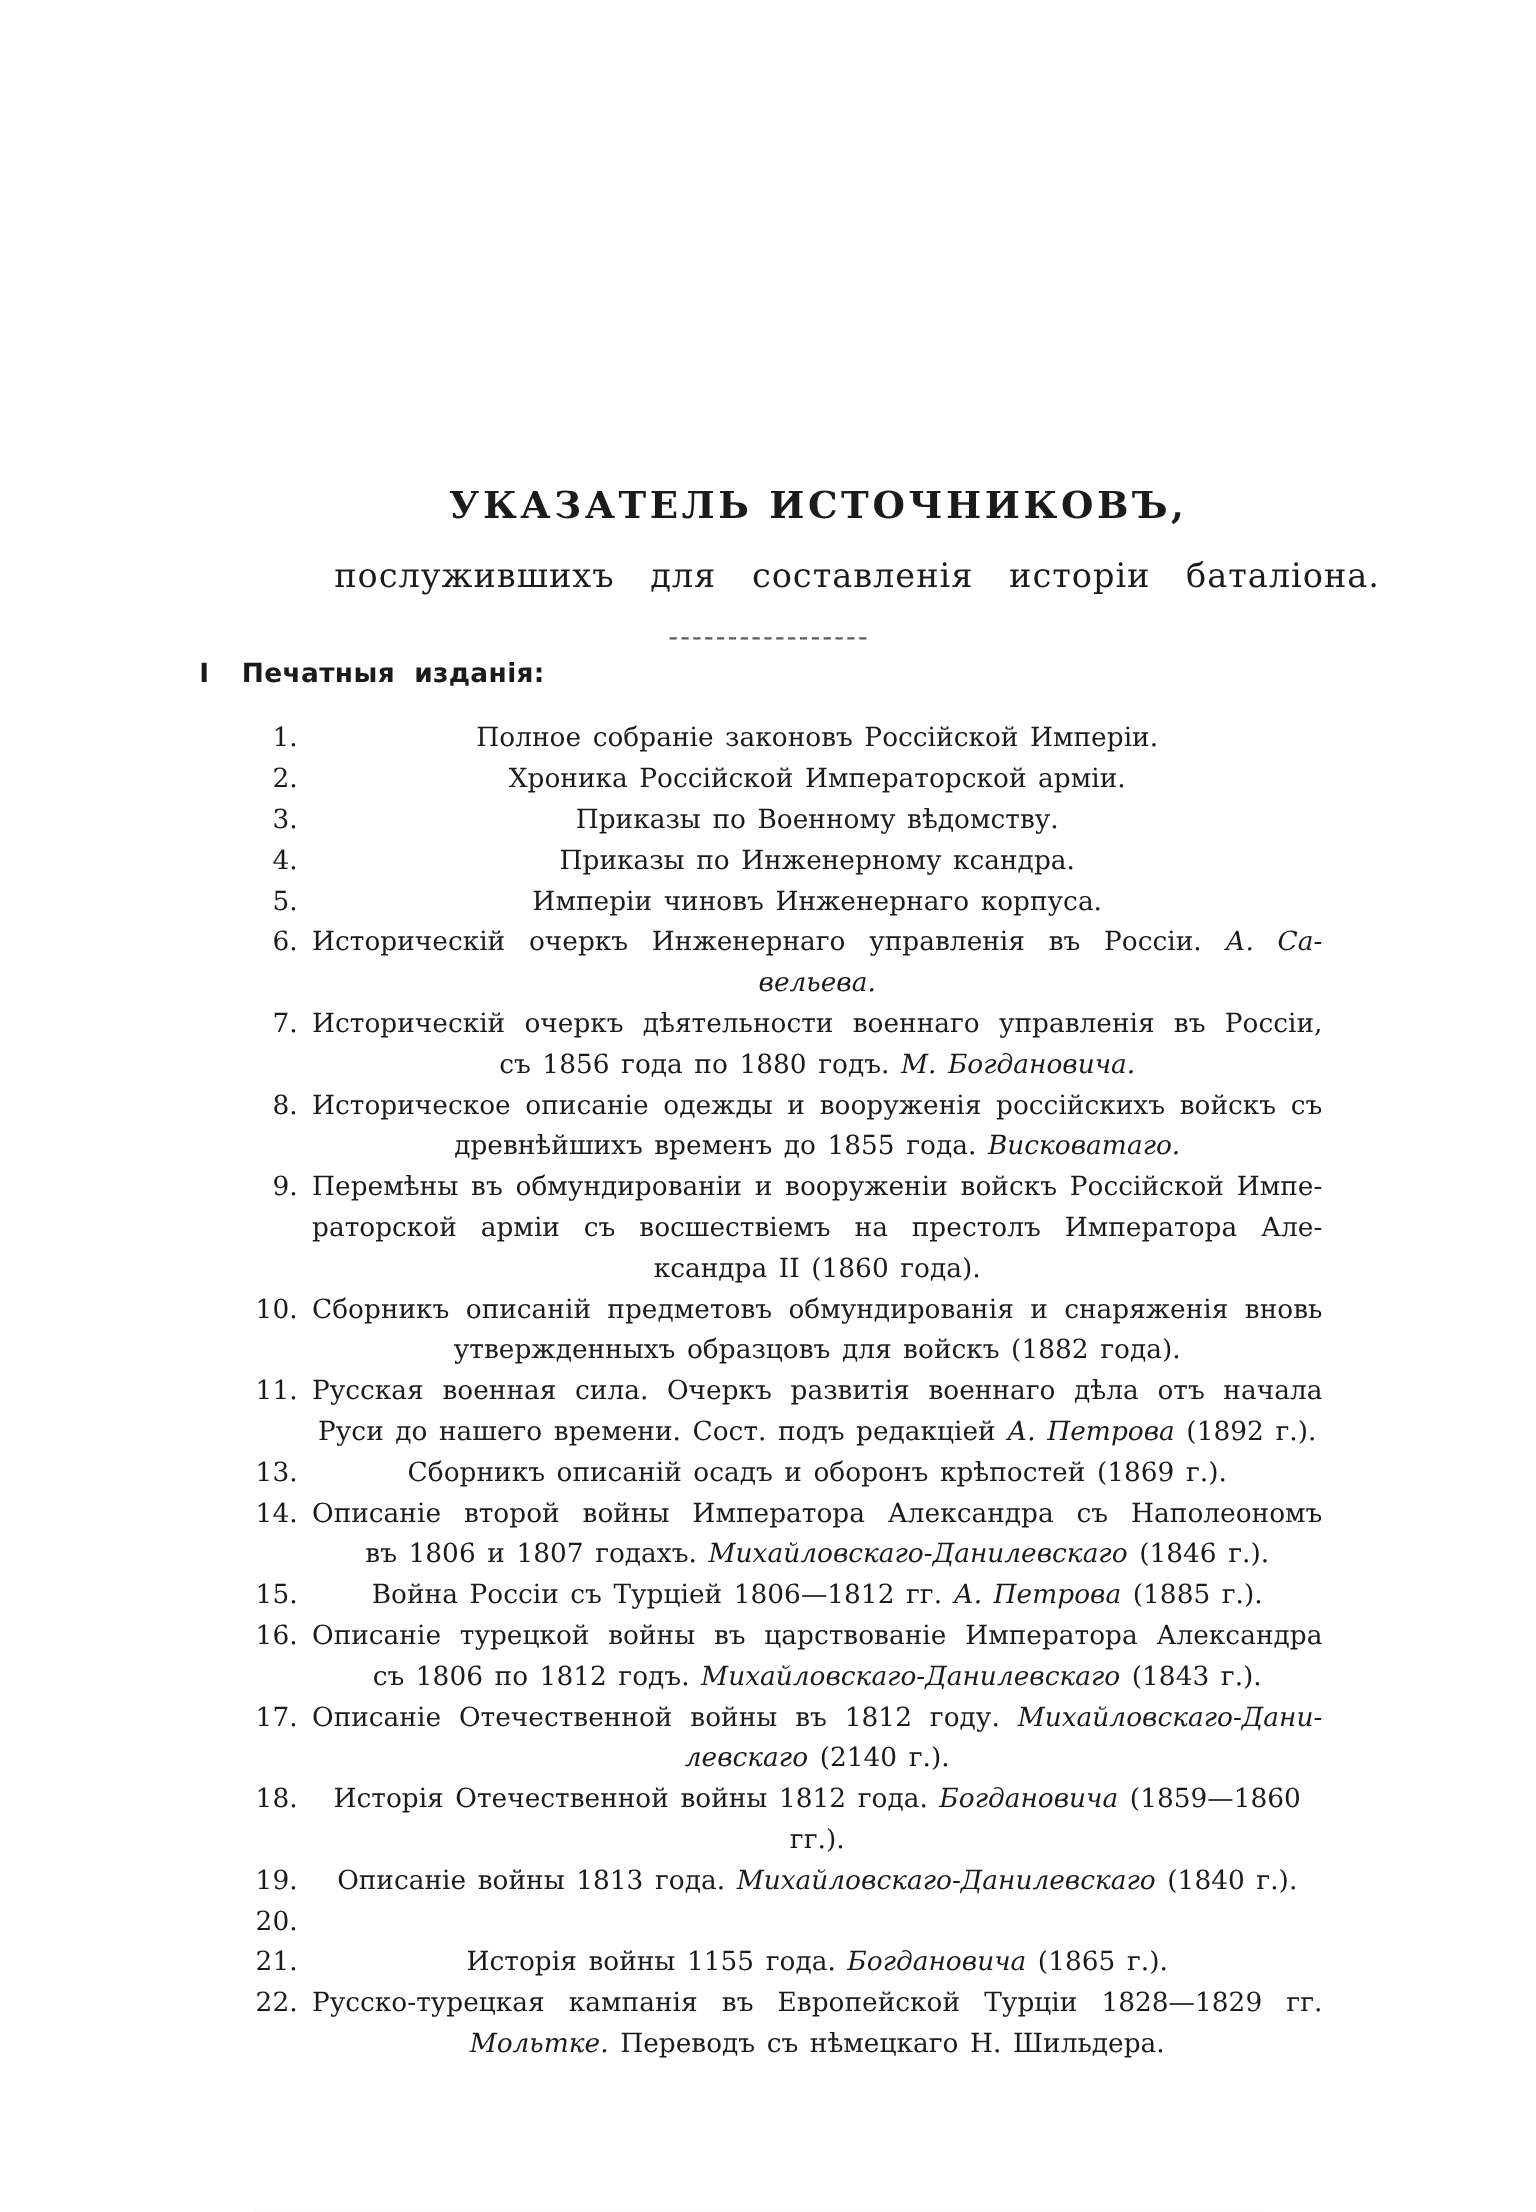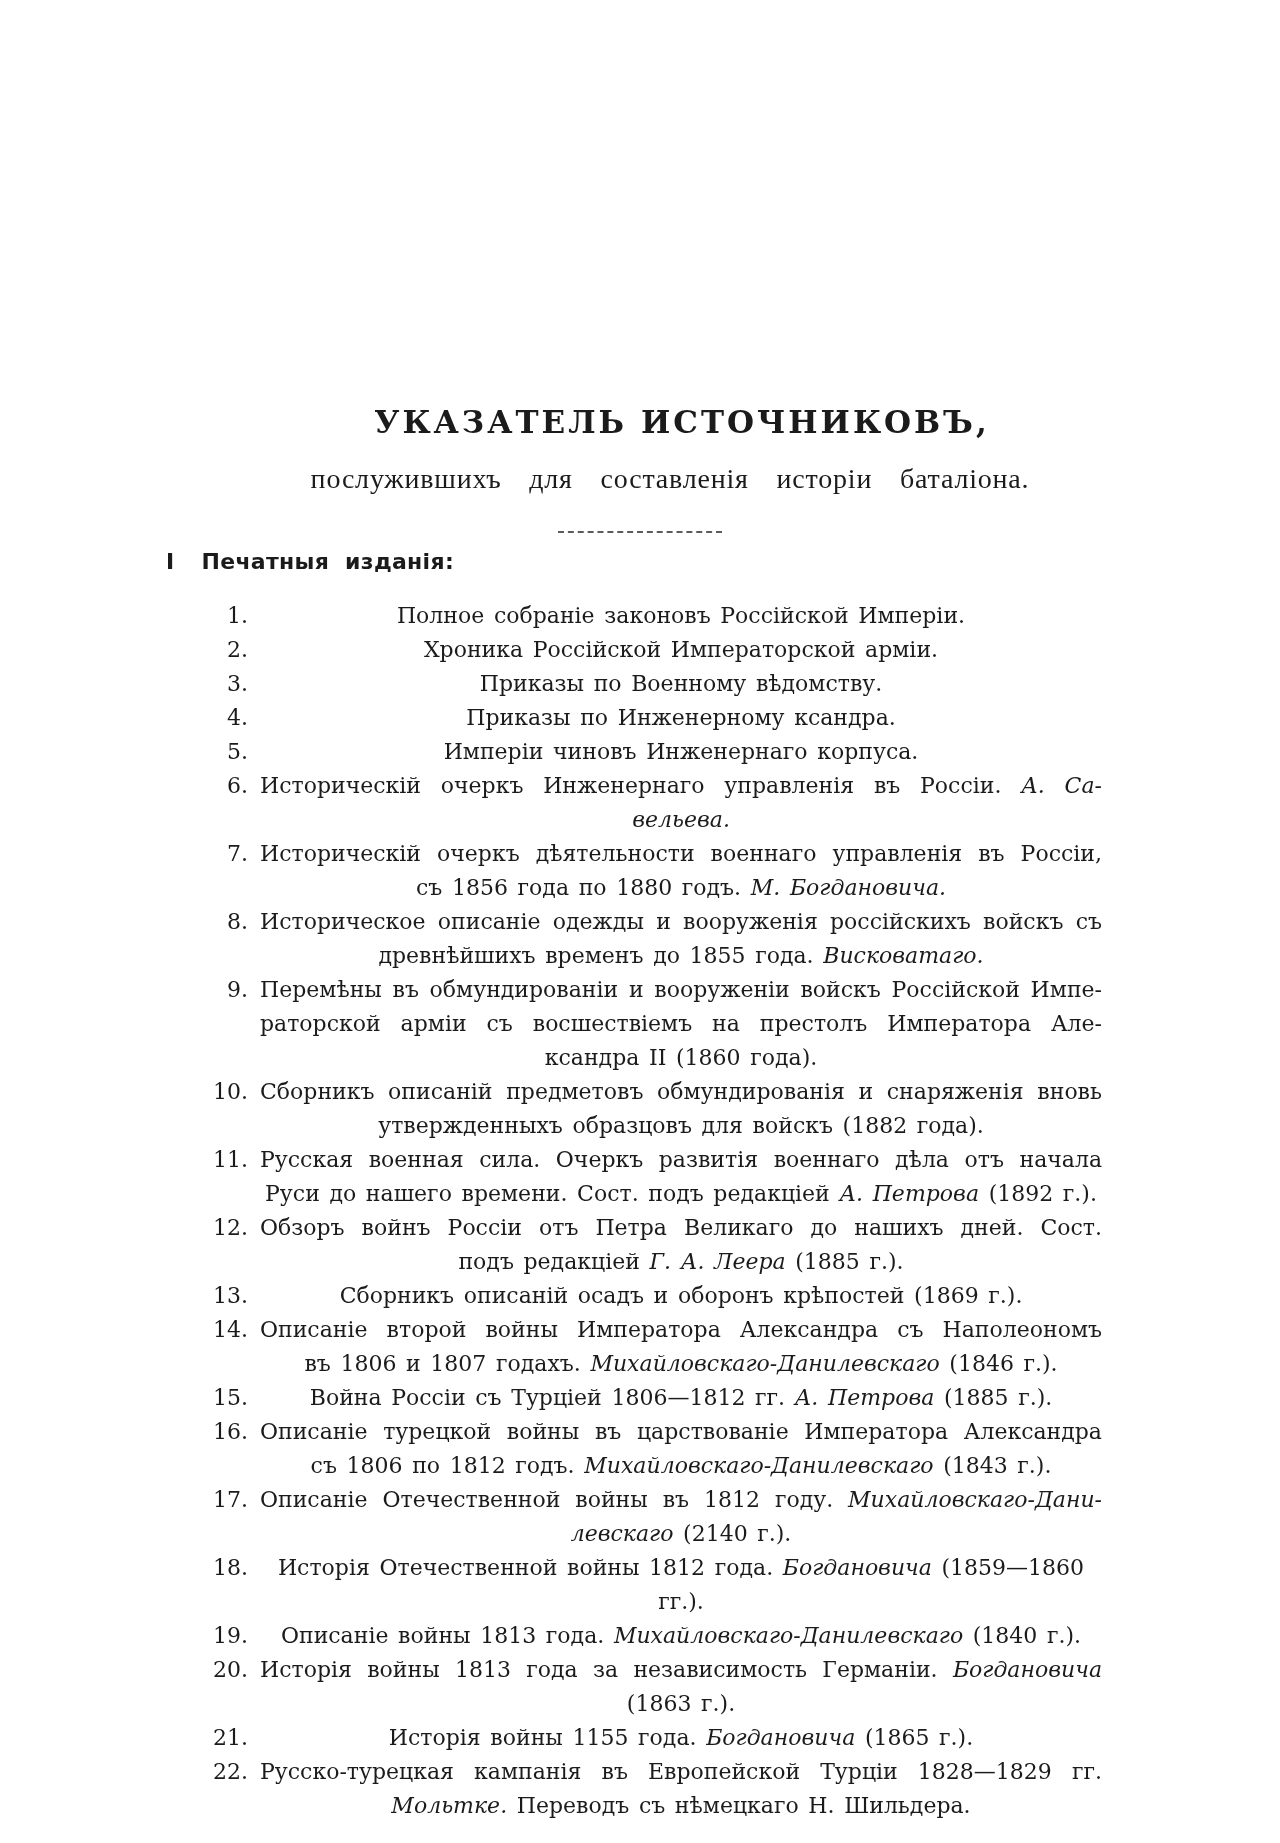--- a/index.html
+++ b/index.html
@@ -17,26 +17,25 @@
     position:absolute;top:392px;left:240px;width:860px;
     margin:12px;
     text-align:center;
     font-size:31px;
     font-weight:600;
     letter-spacing:3px;
     white-space:nowrap;
   }
   .subtitle{
     position:absolute;top:463px;left:190px;width:960px;
-    text-align:center;
+    text-align:right;
     font-size:28px;
     word-spacing:20px;
     letter-spacing:0.8px;
     white-space:nowrap;
-    font-family:Liberation Serif, serif;
   }
   .divider{
     position:absolute;top:531px;left:558px;width:164px;height:0;
     border-top:2px dashed #3f3f3f;
     opacity:.85;
   }
   .section-heading{
     position:absolute;top:549px;left:166px;
     font-family:"DejaVu Sans", sans-serif;
     font-weight:bold;
@@ -148,27 +147,20 @@
         </div>
       </li>
       <li class="item">
         <span class="num">11.</span>
         <div class="lines">
           <div class="line full"><span>Русская военная сила. Очеркъ развитія военнаго дѣла отъ начала</span></div>
           <div class="line"><span>Руси до нашего времени. Сост. подъ редакціей </span><span class="it">А. Петрова</span><span> (1892 г.).</span></div>
         </div>
       </li>
       <li class="item">
-        <span class="num">12.</span>
-        <div class="lines">
-          <div class="line full"><span>Обзоръ войнъ Россіи отъ Петра Великаго до нашихъ дней. Сост.</span></div>
-          <div class="line"><span>подъ редакціей </span><span class="it">Г. А. Леера</span><span> (1885 г.).</span></div>
-        </div>
-      </li>
-      <li class="item">
         <span class="num">13.</span>
         <div class="lines">
           <div class="line"><span>Сборникъ описаній осадъ и оборонъ крѣпостей (1869 г.).</span></div>
         </div>
       </li>
       <li class="item">
         <span class="num">14.</span>
         <div class="lines">
           <div class="line full"><span>Описаніе второй войны Императора Александра съ Наполеономъ</span></div>
           <div class="line"><span>въ 1806 и 1807 годахъ. </span><span class="it">Михайловскаго-Данилевскаго</span><span> (1846 г.).</span></div>
@@ -201,24 +193,20 @@
         </div>
       </li>
       <li class="item">
         <span class="num">19.</span>
         <div class="lines">
           <div class="line"><span>Описаніе войны 1813 года. </span><span class="it">Михайловскаго-Данилевскаго</span><span> (1840 г.).</span></div>
         </div>
       </li>
       <li class="item">
         <span class="num">20.</span>
-        <div class="lines">
-          <div class="line full"><span>Исторія войны 1813 года за независимость Германіи. </span><span class="it">Богдановича</span></div>
-          <div class="line"><span>(1863 г.).</span></div>
-        </div>
       </li>
       <li class="item">
         <span class="num">21.</span>
         <div class="lines">
           <div class="line"><span>Исторія войны 1155 года. </span><span class="it">Богдановича</span><span> (1865 г.).</span></div>
         </div>
       </li>
       <li class="item">
         <span class="num">22.</span>
         <div class="lines">

